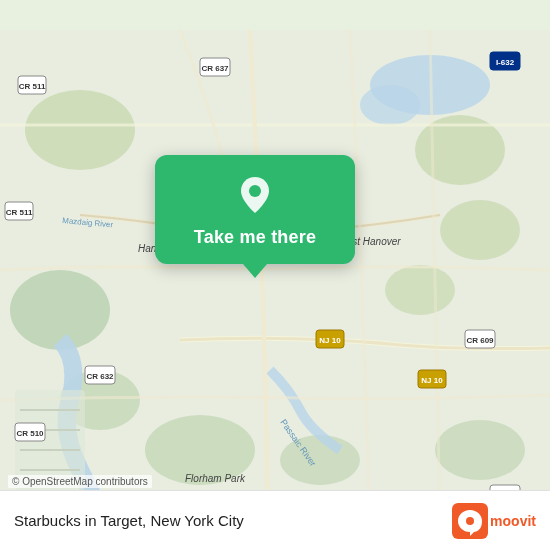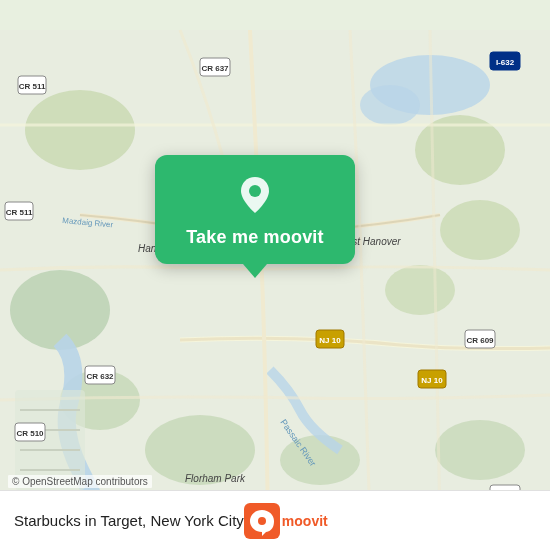--- a/index.html
+++ b/index.html
@@ -73,20 +73,21 @@
       position: absolute;
       bottom: 0;
       left: 0;
       right: 0;
       background: white;
       height: 60px;
       display: flex;
       align-items: center;
       padding: 0 14px;
       border-top: 1px solid #e0e0e0;
+      justify-content: space-between;
     }
 
     #place-name {
       font-size: 15px;
       font-weight: 500;
       color: #222;
     }
 
     #moovit-logo {
       display: flex;
@@ -195,21 +196,21 @@
     <text x="62" y="193" font-size="8" fill="#6699bb" transform="rotate(5 62 193)">Mazdaig River</text>
   </svg>
 
   <div id="take-me-there-card">
     <svg id="location-pin-icon" viewBox="0 0 44 44" xmlns="http://www.w3.org/2000/svg">
 
       <path d="M22 4 C14 4 8 10 8 18 C8 28 22 40 22 40 C22 40 36 28 36 18 C36 10 30 4 22 4Z" fill="white" opacity="0.9"></path>
 
       <circle cx="22" cy="18" r="6" fill="#2db86e"></circle>
     </svg>
-    <span id="take-me-there-label">Take me moovit</span>
+    <span id="take-me-there-label">Take me there</span>
   </div>
 
   <div id="osm-attribution">
     <span>© OpenStreetMap contributors</span>
   </div>
 
   <div id="bottom-bar">
     <span id="place-name">Starbucks in Target, New York City</span>
     <div id="moovit-logo">
       <svg id="moovit-icon" viewBox="0 0 36 36" xmlns="http://www.w3.org/2000/svg">

